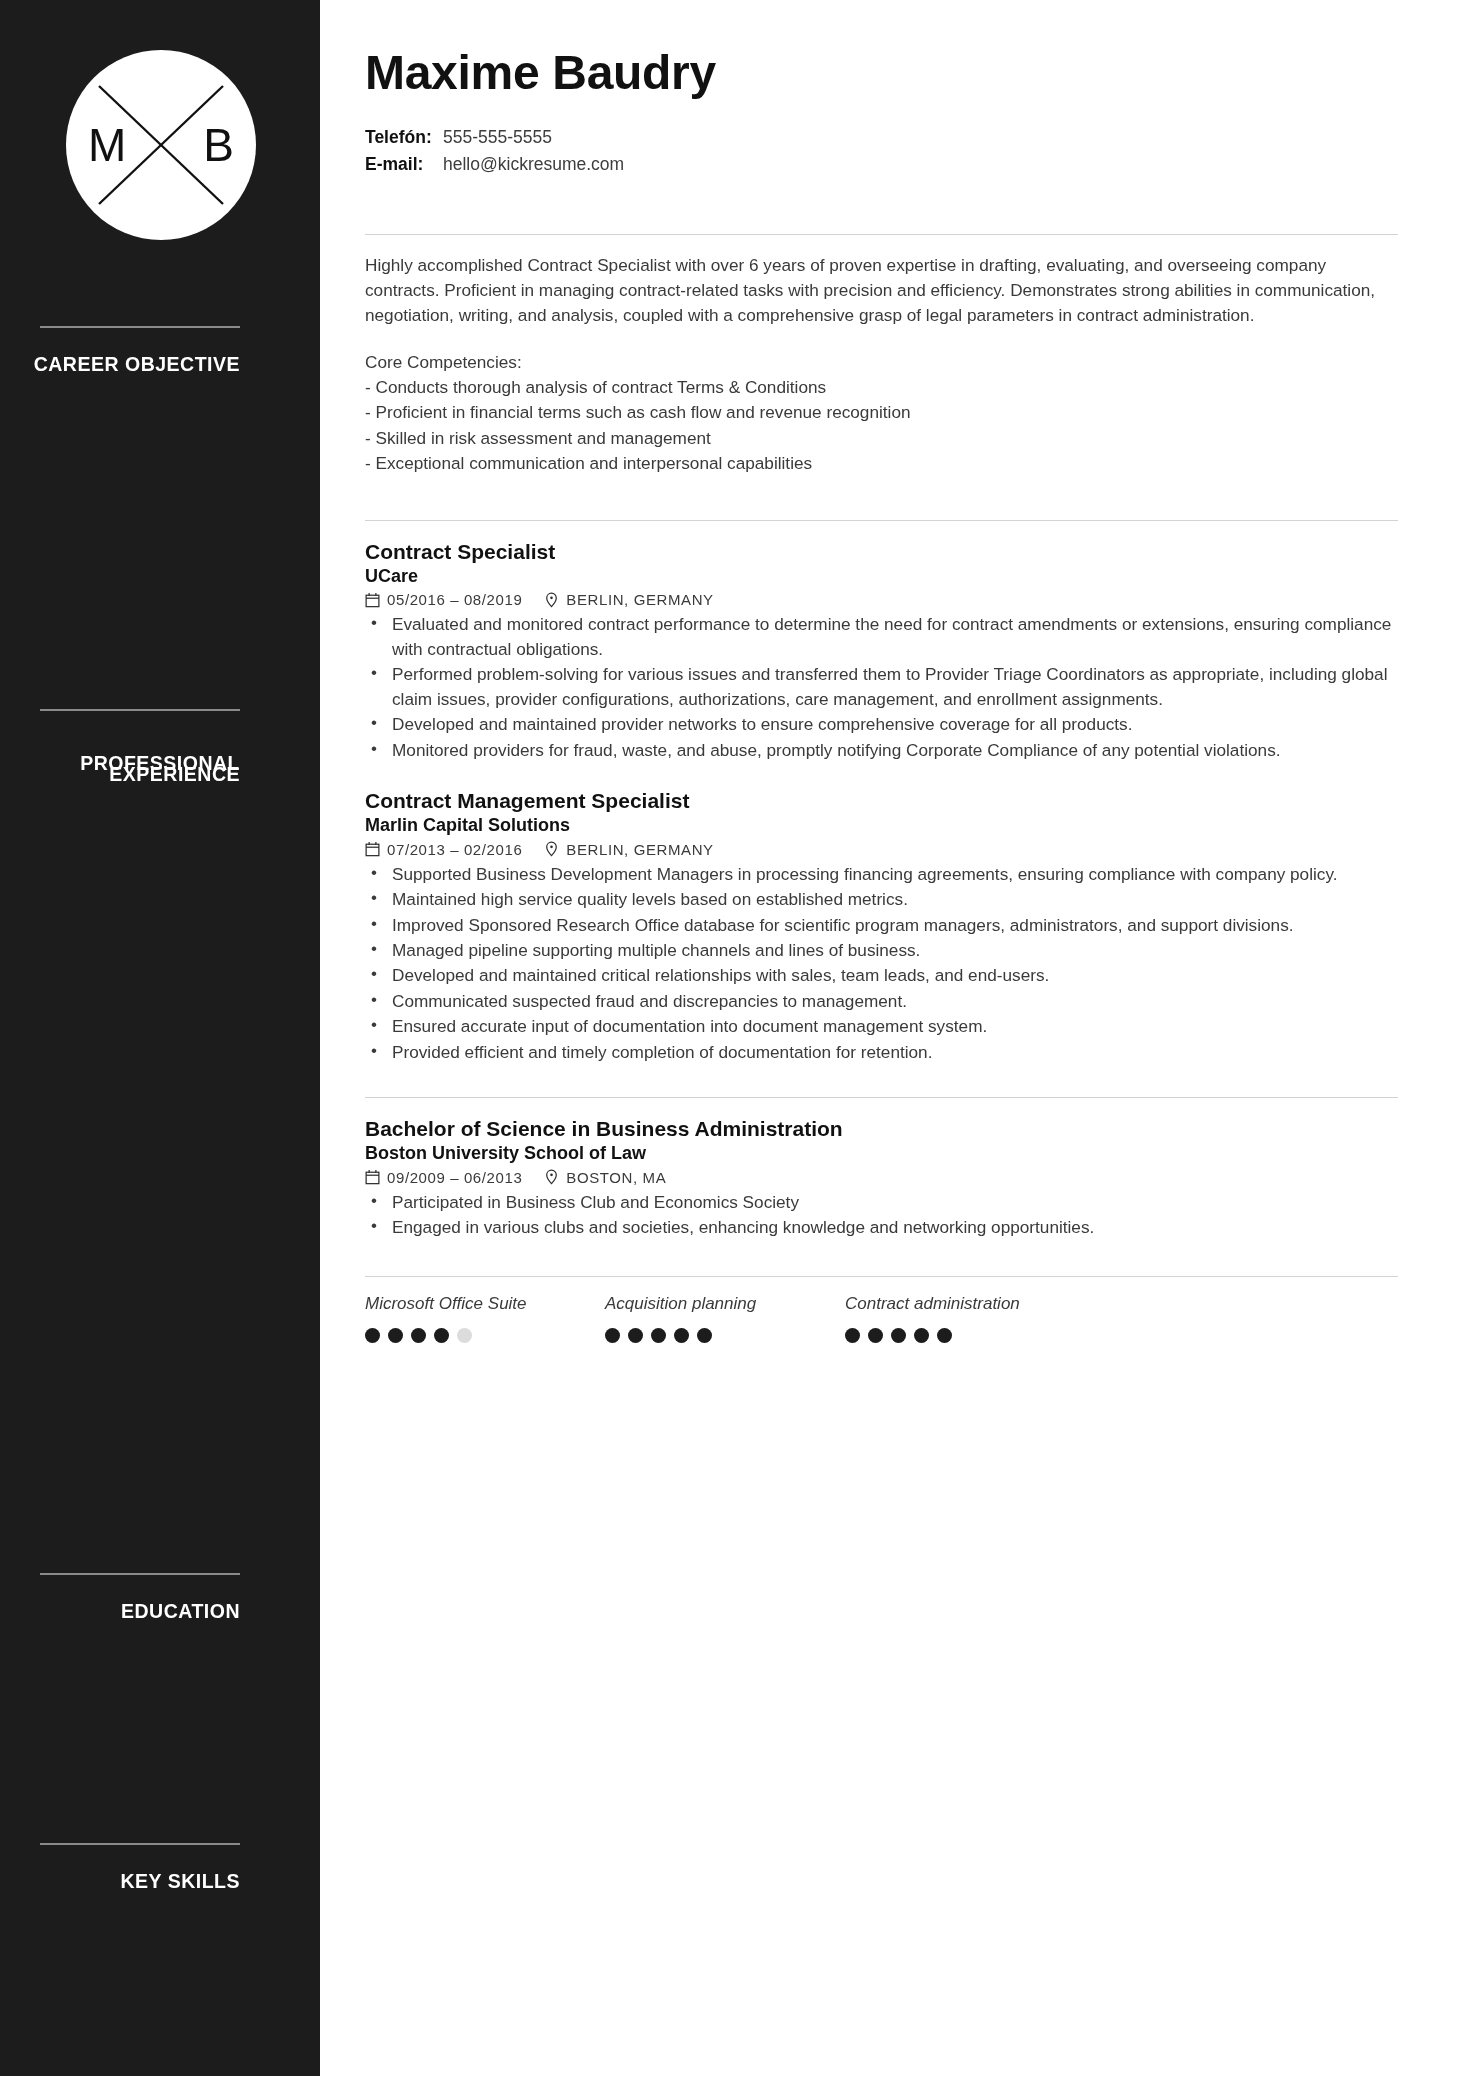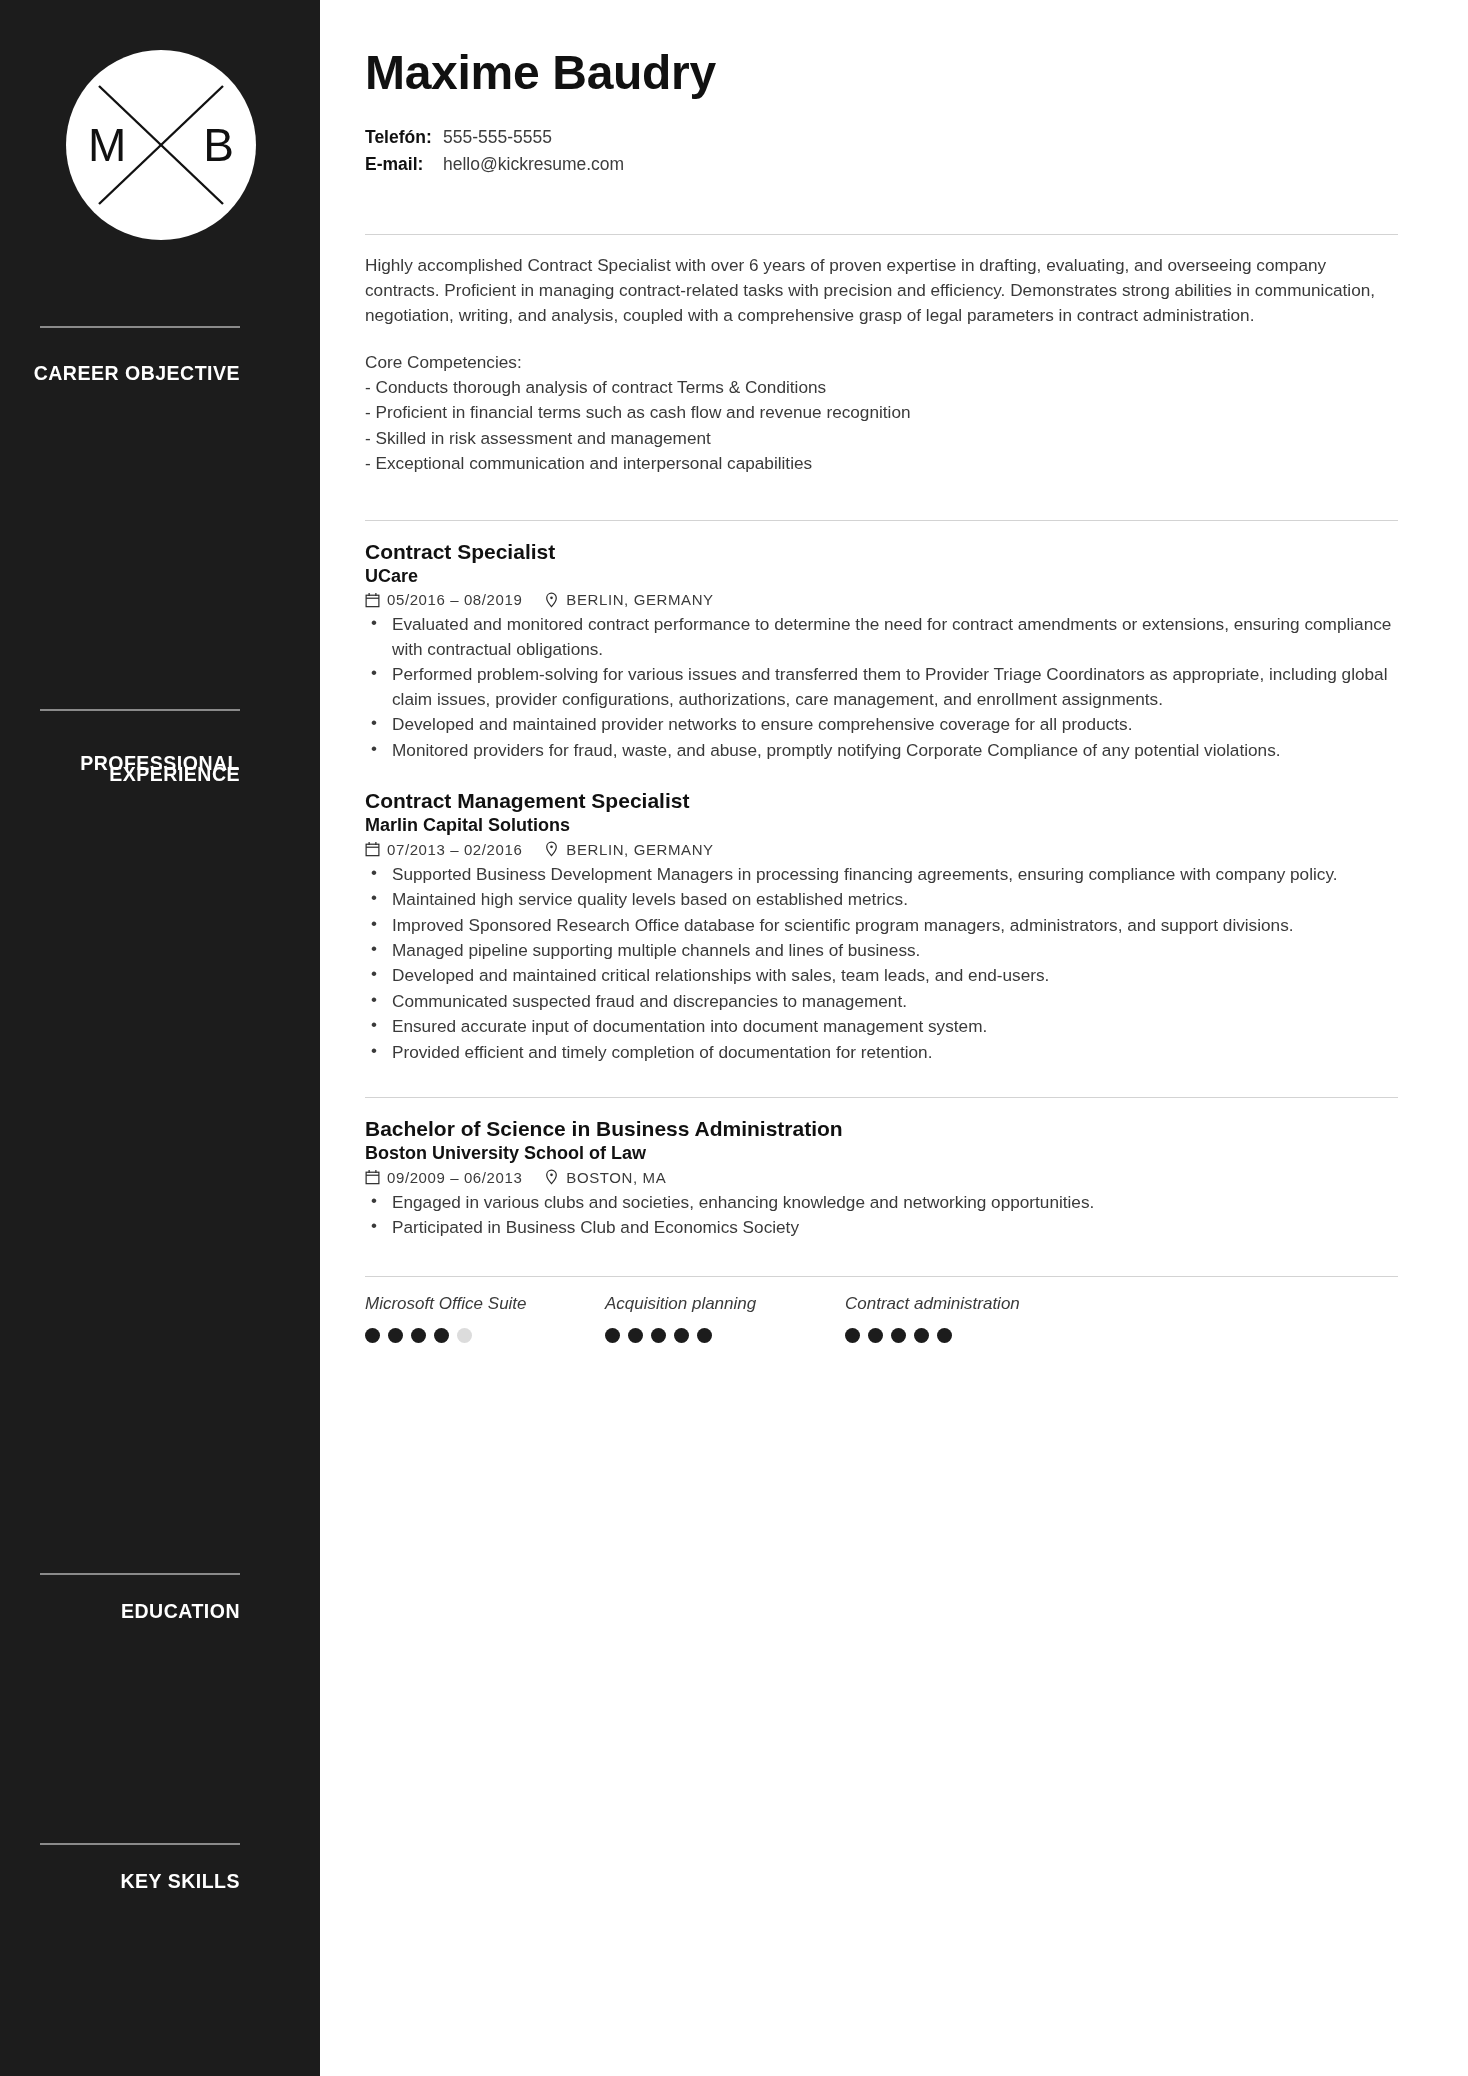--- a/index.html
+++ b/index.html
@@ -208,21 +208,21 @@
         <span class="logo-letter left">M</span>
         <span class="logo-letter right">B</span>
         <svg class="logo-x" viewBox="0 0 190 190">
           <line x1="33" y1="36" x2="157" y2="154" stroke="#111111" stroke-width="2.4"></line>
           <line x1="157" y1="36" x2="33" y2="154" stroke="#111111" stroke-width="2.4"></line>
         </svg>
       </div>
     </div>
 
     <div class="side-rule" style="top:326px;"></div>
-    <div class="side-label" style="top:362px;">CAREER OBJECTIVE</div>
+    <div class="side-label" style="top:353px;">CAREER OBJECTIVE</div>
 
     <div class="side-rule" style="top:709px;"></div>
     <div class="side-label" style="top:735px;margin-top:17px;">PROFESSIONAL</div>
     <div class="side-label" style="top:763px;">EXPERIENCE</div>
 
     <div class="side-rule" style="top:1573px;"></div>
     <div class="side-label" style="top:1600px;">EDUCATION</div>
 
     <div class="side-rule" style="top:1843px;"></div>
     <div class="side-label" style="top:1870px;">KEY SKILLS</div>
@@ -333,22 +333,22 @@
             </svg>
             <span>09/2009 – 06/2013</span>
             <span class="sep"></span>
             <svg class="meta-icon" viewBox="0 0 16 17">
               <path d="M8 1.2c-3 0-5.1 2.3-5.1 5.1 0 3.6 5.1 9.3 5.1 9.3s5.1-5.7 5.1-9.3c0-2.8-2.1-5.1-5.1-5.1z" fill="none" stroke="#2c2c2c" stroke-width="1.3"></path>
               <circle cx="8" cy="6.2" r="1.4" fill="#2c2c2c"></circle>
             </svg>
             <span>BOSTON, MA</span>
           </div>
           <ul class="bullets">
+            <li>Participated in Business Club and Economics Society</li>
             <li>Engaged in various clubs and societies, enhancing knowledge and networking opportunities.</li>
-            <li>Participated in Business Club and Economics Society</li>
           </ul>
         </div>
       </div>
     </section>
 
     <section class="section" style="margin-top:36px;">
       <div class="sec-rule"></div>
       <div class="skills-grid">
 
         <div class="skill">

